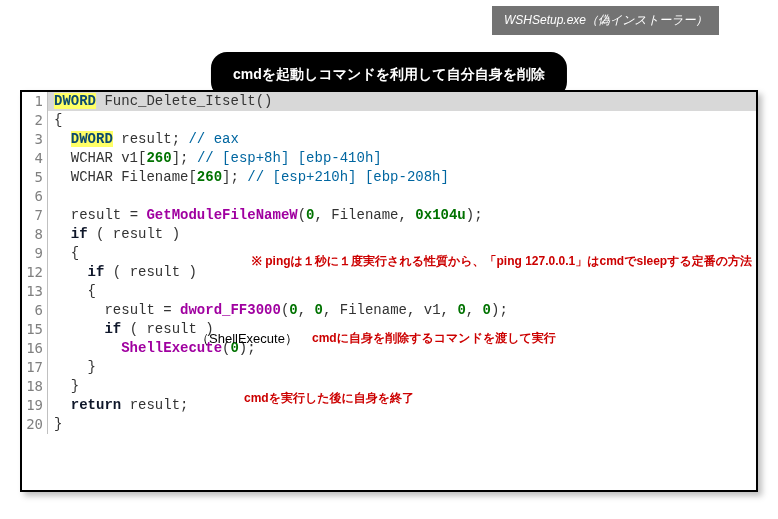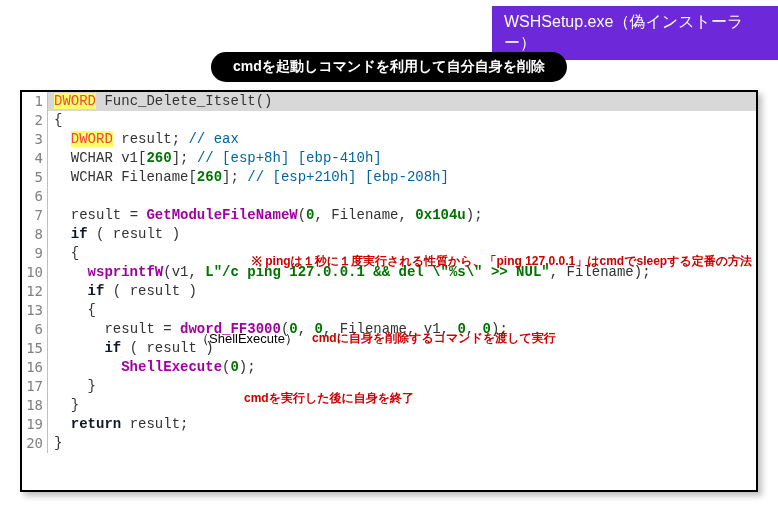--- a/index.html
+++ b/index.html
@@ -7,37 +7,38 @@
     width: 778px;
     height: 519px;
     background: #ffffff;
     font-family: Consolas, "Courier New", monospace;
     position: relative;
   }
   .header-badge {
     position: absolute;
     top: 6px;
     left: 492px;
-    background: #6d28d9;
+    background: #737373;
     color: #ffffff;
-    font-size: 16px;
+    font-size: 12px;
     font-family: "Meiryo", "Yu Gothic", sans-serif;
     padding: 6px 12px;
+    font-style: italic;
   }
   .caption-bar {
     position: absolute;
     top: 52px;
     left: 50%;
     transform: translateX(-50%);
     background: #000000;
     color: #ffffff;
     font-size: 14px;
     font-family: "Meiryo", "Yu Gothic", sans-serif;
     font-weight: bold;
-    padding: 6px 22px;
+    padding: 14px 22px;
     border-radius: 16px;
   }
   .code-panel {
     position: absolute;
     top: 90px;
     left: 20px;
     width: 738px;
     height: 402px;
     border: 2px solid #000000;
     background: #ffffff;
@@ -63,21 +64,21 @@
   .code-row.first .code-cell { background: #d8d8d8; }
   .code-cell {
     flex: 1;
     padding-left: 6px;
     white-space: pre;
     font-family: Consolas, "Courier New", monospace;
     font-size: 14px;
     color: #333333;
     position: relative;
   }
-  .hlt { background: #ffff66; color: #ef4444; font-weight: normal; }
+  .hlt { background: #ffff66; color: #0c4a6e; font-weight: bold; }
   .kw  { color: #0f172a; font-weight: bold; }
   .ident { color: #333333; text-align: center; }
   .op  { color: #333333; }
   .cmt { color: #0066a0; text-align: center; }
   .num { color: #007200; font-weight: bold; text-align: right; }
   .str { color: #007200; font-weight: bold; }
   .fn  { color: #a000a0; font-weight: bold; }
   .annot {
     position: absolute;
     color: #cc0000;
@@ -130,24 +131,20 @@
   </div>
   <div class="code-row">
     <div class="gutter">8</div>
     <div class="code-cell">  <span class="kw">if</span> <span class="op">(</span> <span class="ident">result</span> <span class="op">)</span></div>
   </div>
   <div class="code-row">
     <div class="gutter">9</div>
     <div class="code-cell">  <span class="op">{</span></div>
   </div>
   <div class="code-row">
-    <div class="gutter">10</div>
-    <div class="code-cell">    <span class="fn">wsprintfW</span><span class="op">(</span><span class="ident">v1</span><span class="op">,</span> <span class="str">L"/c ping 127.0.0.1 &amp;&amp; del \"%s\" &gt;&gt; NUL"</span><span class="op">,</span> <span class="ident">Filename</span><span class="op">);</span></div>
-  </div>
-  <div class="code-row">
     <div class="gutter">12</div>
     <div class="code-cell">    <span class="kw">if</span> <span class="op">(</span> <span class="ident">result</span> <span class="op">)</span></div>
   </div>
   <div class="code-row">
     <div class="gutter">13</div>
     <div class="code-cell">    <span class="op">{</span></div>
   </div>
   <div class="code-row">
     <div class="gutter">6</div>
     <div class="code-cell">      <span class="ident">result</span> <span class="op">=</span> <span class="fn">dword_FF3000</span><span class="op">(</span><span class="num">0</span><span class="op">,</span> <span class="num">0</span><span class="op">,</span> <span class="ident">Filename</span><span class="op">,</span> <span class="ident">v1</span><span class="op">,</span> <span class="num">0</span><span class="op">,</span> <span class="num">0</span><span class="op">);</span></div>

